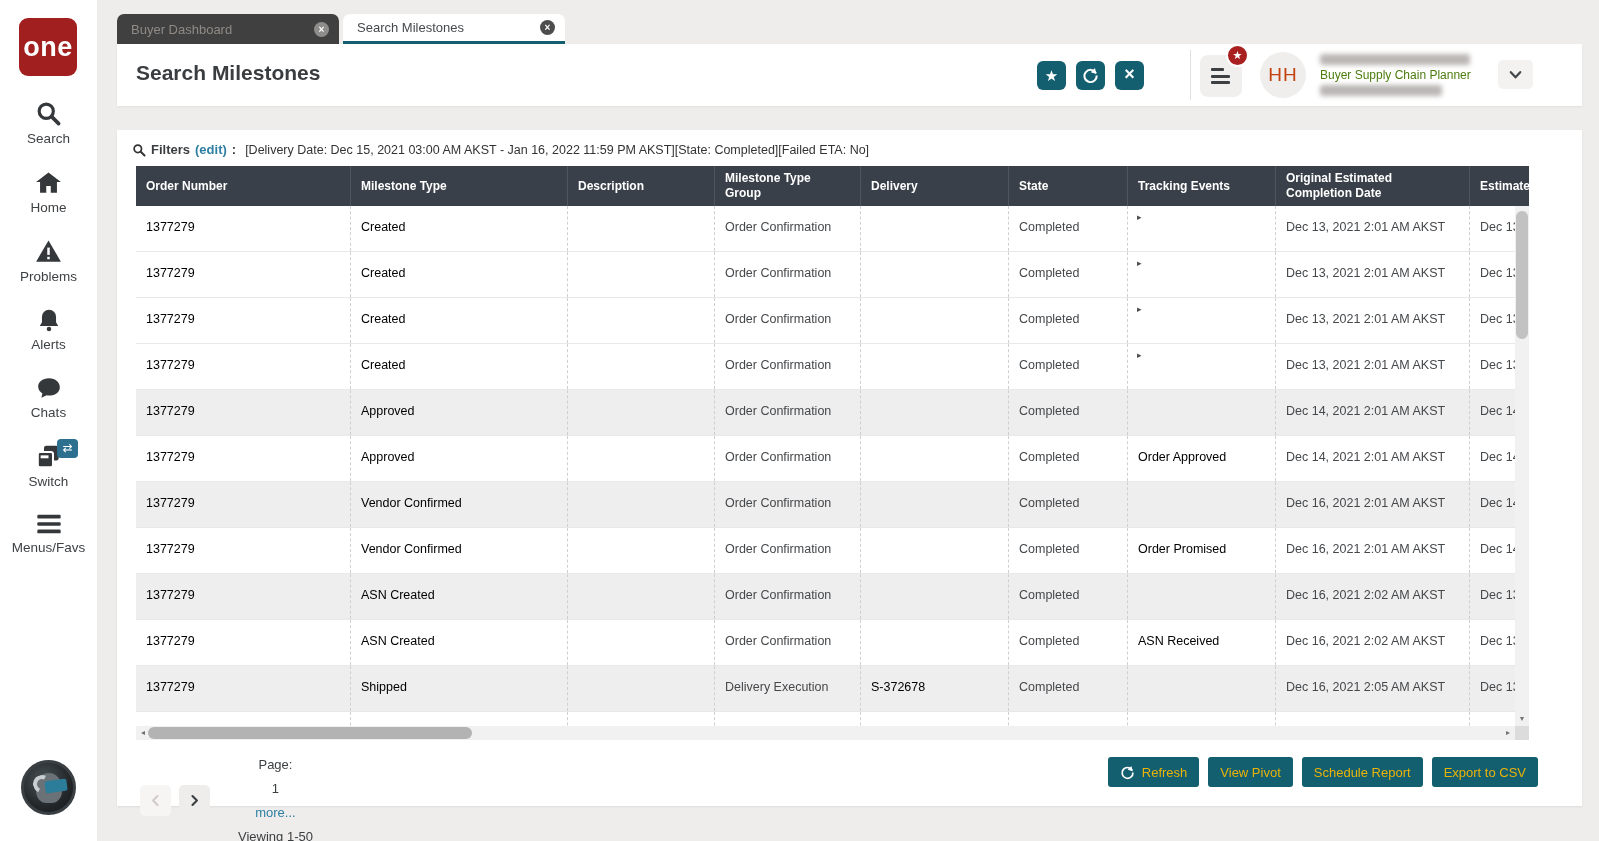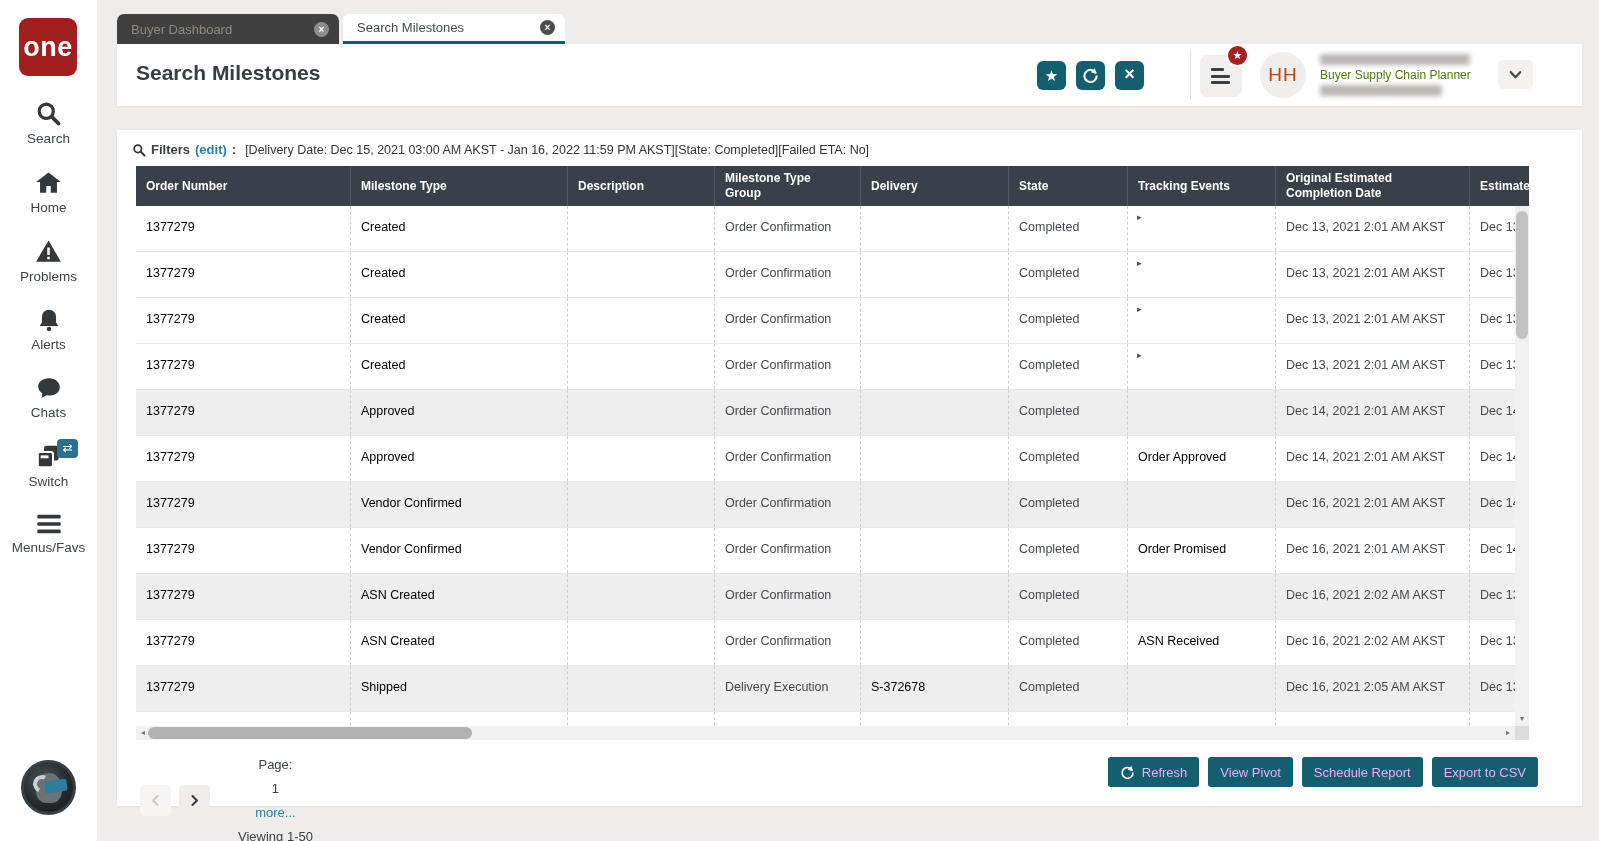--- a/index.html
+++ b/index.html
@@ -92,21 +92,21 @@
 
   
   .pager { position:absolute; left:23px; top:627px; display:flex; align-items:center; font-size:13px; color:#3c3f42; }
   .pbtn { width:31px; height:31px; border-radius:5px; display:flex; align-items:center; justify-content:center; cursor:pointer; }
   .pbtn.prev { background:#f6f5f4; color:#cfccc9; }
   .pbtn.next { background:#efedec; color:#3c3f42; margin-left:8px; }
   .pbtn svg { display:block; }
   .ptext { margin-left:28px; display:flex; gap:9px; align-items:center;flex-direction:column; }
   .pmore { color:#2e7fa3; cursor:pointer; }
   .actions { position:absolute; right:44px; top:627px; display:flex; gap:9px; }
-  .abtn { height:30px; background:#135e6f; color:#f0abfc; border:none; border-radius:3px; font-size:13px;
+  .abtn { height:30px; background:#135e6f; color:#eab308; border:none; border-radius:3px; font-size:13px;
           padding:0 12px; display:flex; align-items:center; gap:7px; cursor:pointer; font-family:"Liberation Sans",sans-serif; }
 </style>
 </head>
 <body>
 
 <div class="sidebar">
   <div class="logo">one</div>
   <div class="nav">
     <div class="nav-item">
       <svg width="27" height="27" viewBox="0 0 24 24">

